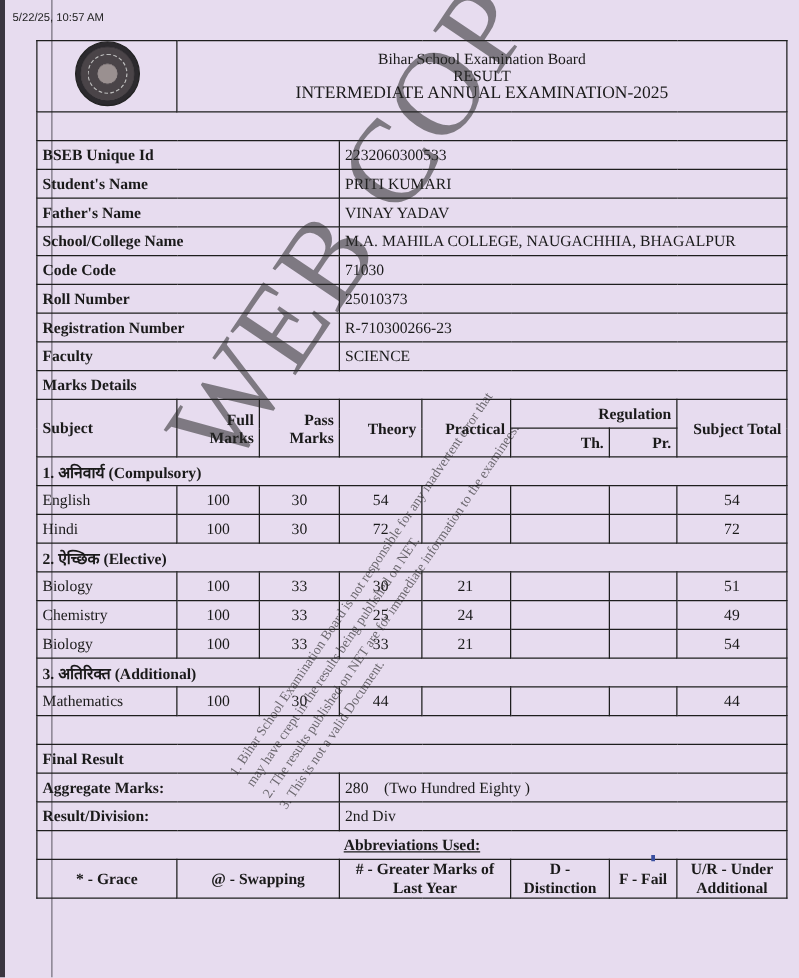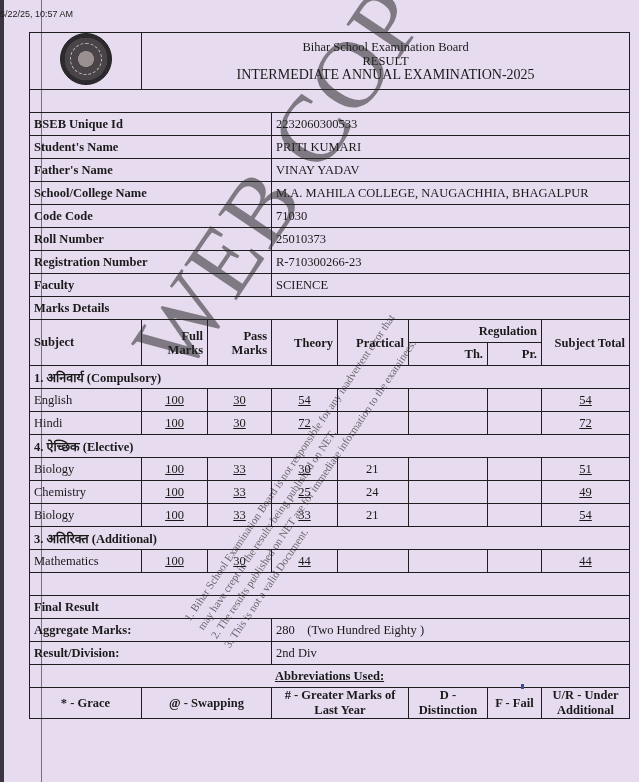--- a/index.html
+++ b/index.html
@@ -4,33 +4,33 @@
 <style>
   html, body { margin:0; padding:0; }
   body {
     width:639px; height:782px; overflow:hidden; position:relative;
     background:#e7dcef;
     font-family:"Liberation Serif", "DejaVu Serif", serif;
     color:#1a1a1a;
   }
   .left-shadow { position:absolute; left:0; top:0; width:4px; height:782px; background:#3a3540; }
   .fold-line { position:absolute; left:41px; top:0; width:1px; height:782px; background:#5a5560; opacity:.8; }
-  .print-stamp { position:absolute; left:0; top:9px; font-family:"Liberation Sans", "DejaVu Sans", sans-serif; font-size:9px; color:#222; }
+  .print-stamp { position:absolute; left:10px; top:9px; font-family:"Liberation Sans", "DejaVu Sans", sans-serif; font-size:9px; color:#222; }
 
   table.sheet { position:absolute; left:29px; top:32px; width:600px; border-collapse:collapse; table-layout:fixed; }
   table.sheet td { border:1.5px solid #1e1e1e; padding:0 4px; font-size:12.5px; height:22px; vertical-align:middle; }
   .hdr-logo { height:62px; text-align:center; }
   .seal { display:inline-block; width:50px; height:50px; border-radius:50%; background:radial-gradient(circle at 50% 50%, #9a9090 0 22%, #4a4448 23% 60%, #2c2a2e 61% 100%); border:1px solid #222; position:relative; }
   .seal::after { content:""; position:absolute; left:9px; top:9px; width:30px; height:30px; border-radius:50%; border:1px dashed #bbb; }
   .hdr-title { text-align:center; font-weight:normal; line-height:14px; font-size:12.5px; padding-top:4px; }
   .hdr-title div:nth-child(3) { font-size:14px;text-align:center; }
   .spacer td { height:8px; padding:0; }
   .lbl { font-weight:bold; }
   .bold { font-weight:bold; }
-  .center { text-align:center;text-decoration:underline; }
+  .center { text-align:center; }
   .th-cell { font-weight:bold; text-align:right; line-height:14px; }
   .section td { font-weight:bold; height:20px; padding-left:2px; }
   .blank-row td { height:22px; }
   .abbr-title { text-align:center; font-weight:bold; text-decoration:underline; }
   .abbr td { font-weight:bold; text-align:center; height:38px; line-height:15px; }
 
   .watermark-big {
     position:absolute; left:110px; top:330px;
     font-size:96px; font-weight:normal; color:rgba(40,40,40,0.55);
     transform:rotate(-56deg); transform-origin:left top; white-space:nowrap;
@@ -142,21 +142,21 @@
     <td class="center">100</td>
     <td class="center">30</td>
     <td class="center">72</td>
     <td></td>
     <td></td>
     <td></td>
     <td class="center">72</td>
   </tr>
 
   <tr class="section">
-        <td colspan="8">4. ऐच्छिक (Elective)</td>
+        <td colspan="8">2. ऐच्छिक (Elective)</td>
       </tr>
   <tr>
     <td>Biology</td>
     <td class="center">100</td>
     <td class="center">33</td>
     <td class="center">30</td>
     <td style="padding-left:28px">21</td>
     <td></td>
     <td></td>
     <td class="center">51</td>

